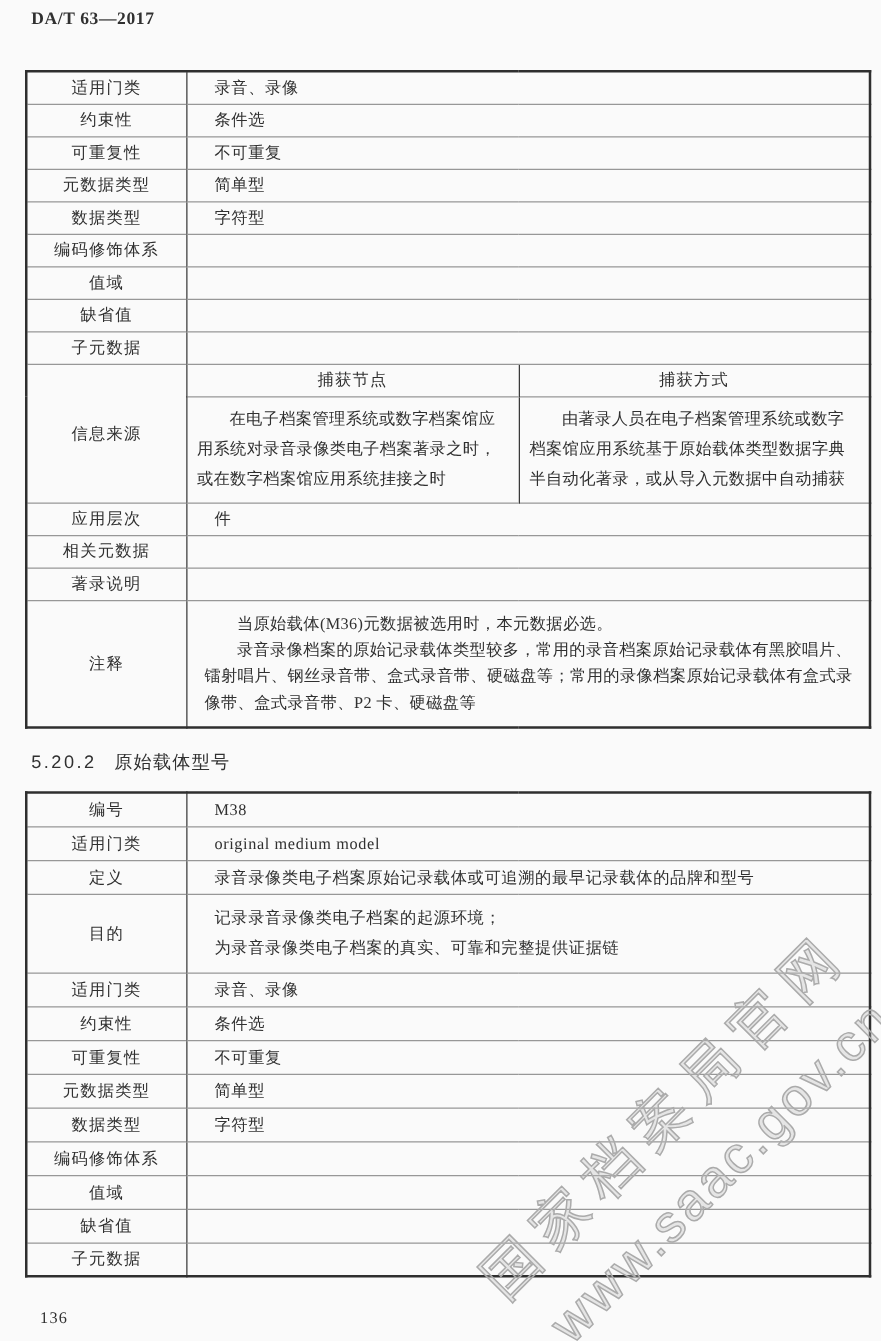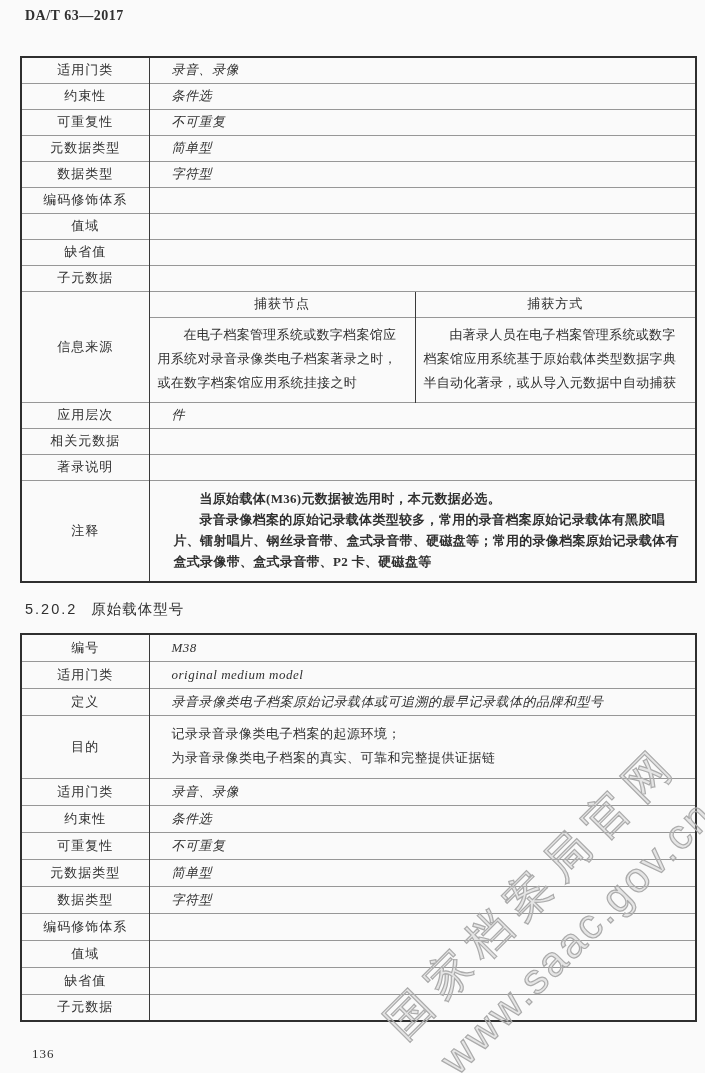--- a/index.html
+++ b/index.html
@@ -39,32 +39,32 @@
     overflow:hidden;
   }
   tr:first-child td { border-top:none; }
   td.label {
     border-right:1.6px solid #3a3a3a;
     text-align:center;
     letter-spacing:1px;
     height:26px;
   }
   #table2wrap td.label { height:27px; }
-  td.value { padding-left:22px; letter-spacing:.5px;font-style:italic; }
+  td.value { padding-left:22px; letter-spacing:.5px; }
   td.subhead {
     text-align:center; height:26px; letter-spacing:1px;
   }
   td.sub2 { border-left:1px solid #3a3a3a; }
   td.subtext {
     padding:5px 8px 7px 8px; line-height:24px;
     border-top:1px solid #979797;
     vertical-align:top; letter-spacing:.3px;
   }
   td.subtext p { text-indent:2em; }
-  td.note { padding:7px 10px 9px 24px; vertical-align:top;font-weight:bold; }
+  td.note { padding:7px 10px 9px 14px; vertical-align:top; }
   td.note p { text-indent:2em; line-height:21px; letter-spacing:.3px; }
   td.lines { padding:6px 0 8px 22px; vertical-align:top; }
   td.lines p { line-height:24px; letter-spacing:.5px; }
   .watermark {
     position:absolute; left:330px; top:845px; width:470px; height:160px;
     transform:rotate(-45deg);
     transform-origin:50% 50%;
     text-align:center;
     font-family:"Liberation Sans","DejaVu Sans",sans-serif;
     color:rgba(190,190,190,0.35);

